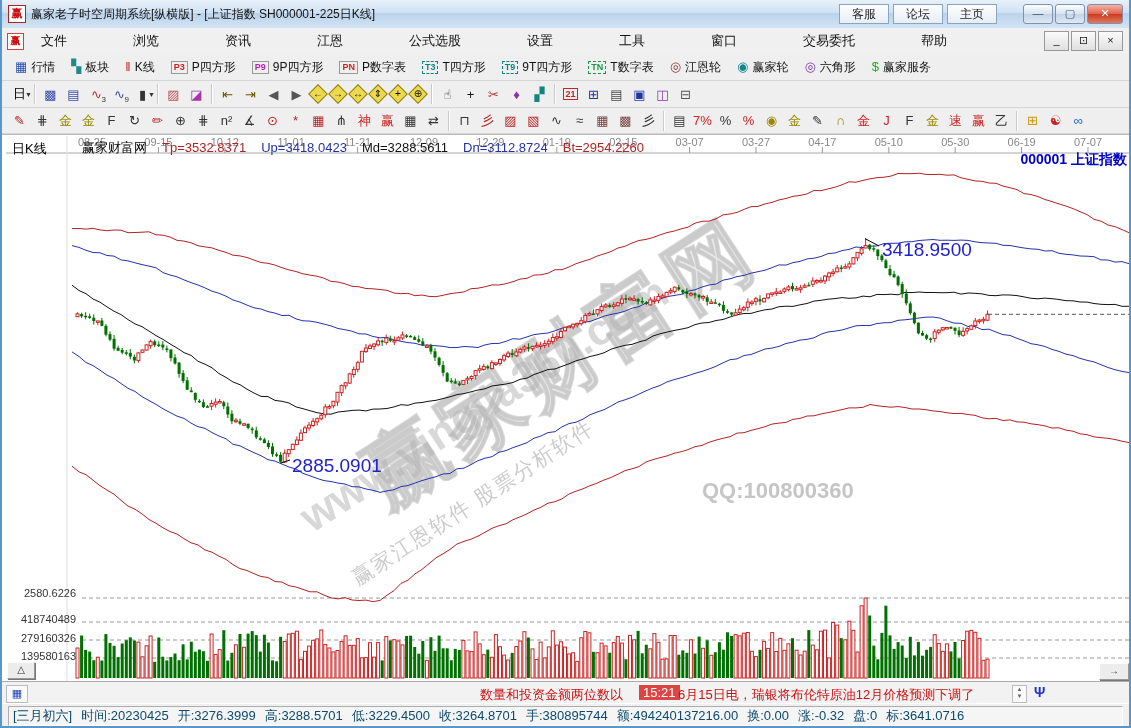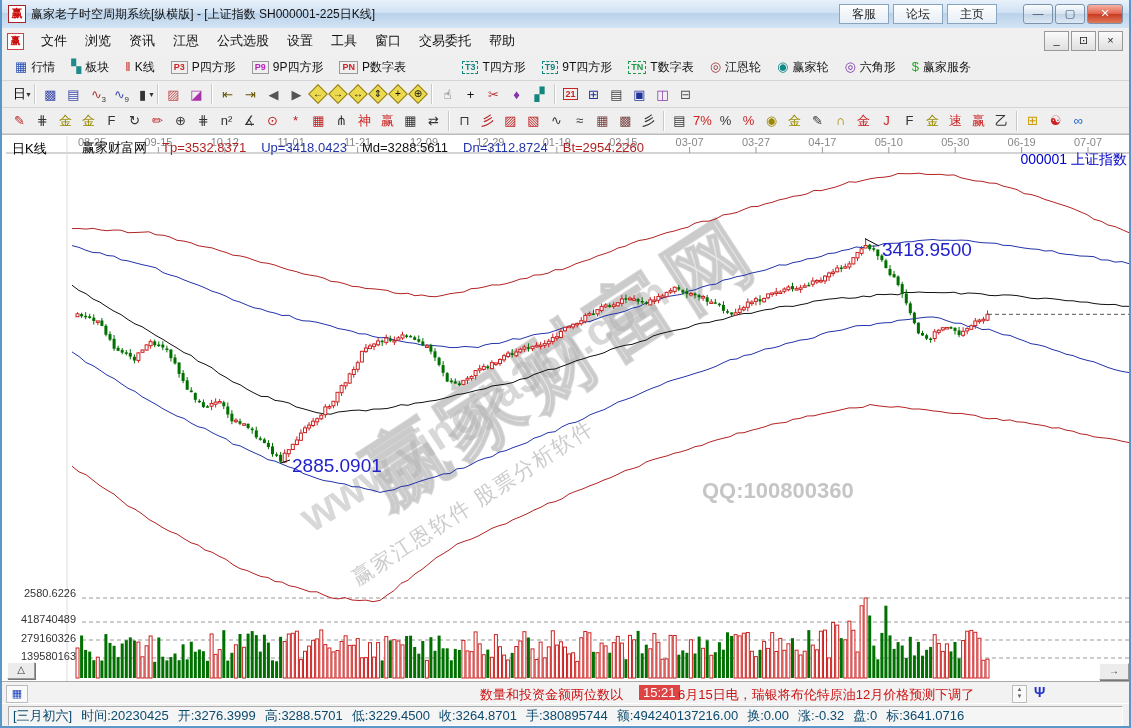--- a/index.html
+++ b/index.html
@@ -40,21 +40,21 @@
   .icobox{font-size:9px;font-weight:bold;border:1px solid #bb4444;padding:0 1px;line-height:10px;}
   .sep{width:1px;height:20px;background:#c9c9c9;border-right:1px solid #fff;margin:0 3px;flex:none;}
   .dia{width:20px;height:20px;position:relative;display:flex;align-items:center;justify-content:center;flex:none;}
   .dia .d{width:12px;height:12px;background:#ecd94e;border:1px solid #8f7d22;transform:rotate(45deg);}
   .dia .a{position:absolute;font-size:10px;color:#111;line-height:10px;}
   
   .chart{position:absolute;left:0;top:134px;width:1131px;height:547px;background:#fff;overflow:hidden;border-top:1px solid #bbb;}
   .chart .lbl{position:absolute;font-size:13px;color:#000;}
   .ind{position:absolute;left:80px;top:4px;font-size:13px;}
   .ind span{margin-right:15px;}
-  .symbol{position:absolute;right:6px;top:16px;font-size:14px;font-weight:normal;color:#0000cc;}
+  .symbol{position:absolute;right:6px;top:16px;font-size:14px;font-weight:bold;color:#0000cc;}
   .axlabel{position:absolute;font-size:11px;color:#333;width:72px;text-align:right;}
   .anno{position:absolute;font-size:19px;color:#2222cc;}
   .wm{position:absolute;color:rgba(175,175,175,0.45);transform-origin:0 50%;white-space:nowrap;pointer-events:none;}
   .wm.big{font-size:82px;font-weight:bold;letter-spacing:8px;color:rgba(190,190,190,0.38);-webkit-text-stroke:2px rgba(170,170,170,0.45);transform:rotate(-33deg);}
   .wm.url{font-size:44px;font-weight:bold;transform:rotate(-33deg);color:rgba(178,178,178,0.5);}
   .wm.soft{font-size:21px;transform:rotate(-33deg);letter-spacing:2px;color:rgba(168,168,168,0.6);}
   .wm.qq{font-size:22px;font-weight:bold;color:rgba(182,182,182,0.8);}
   .btn3d{position:absolute;background:#ececec;border:1px solid #999;border-top-color:#fff;border-left-color:#fff;
      box-shadow:1px 1px 0 #777;text-align:center;font-size:10px;color:#333;}
   
@@ -85,21 +85,21 @@
       </span>
     <span class="winctl">
       <span class="wbtn">—</span>
       <span class="wbtn">▢</span>
       <span class="wbtn close">✕</span>
     </span>
   </div>
 
   <div class="menubar">
     <span class="mlogo">赢</span>
-    <span id="menus" style="display:flex;">
+    <span id="menus" style="display:flex;gap:48px;">
         <span class="mitem">文件</span>
         <span class="mitem">浏览</span>
         <span class="mitem">资讯</span>
         <span class="mitem">江恩</span>
         <span class="mitem">公式选股</span>
         <span class="mitem">设置</span>
         <span class="mitem">工具</span>
         <span class="mitem">窗口</span>
         <span class="mitem">交易委托</span>
         <span class="mitem">帮助</span>
@@ -130,21 +130,21 @@
       </span>
       <span class="tool1">
         <span class="tbox" style="color: rgb(187, 34, 187);">P9</span>
         <span>9P四方形</span>
       </span>
       <span class="tool1">
         <span class="tbox" style="color: rgb(204, 34, 34);">PN</span>
         <span>P数字表</span>
       </span>
       <span class="tool1">
-        <span class="tbox dash" style="color: rgb(17, 134, 126); border-color: rgb(17, 134, 126); margin-left: 40px;">T3</span>
+        <span class="tbox dash" style="color: rgb(17, 134, 126); border-color: rgb(17, 134, 126);">T3</span>
         <span>T四方形</span>
       </span>
       <span class="tool1">
         <span class="tbox dash" style="color: rgb(17, 134, 126); border-color: rgb(17, 134, 126);">T9</span>
         <span>9T四方形</span>
       </span>
       <span class="tool1">
         <span class="tbox dash" style="color: rgb(26, 154, 74); border-color: rgb(26, 154, 74);">TN</span>
         <span>T数字表</span>
       </span>

